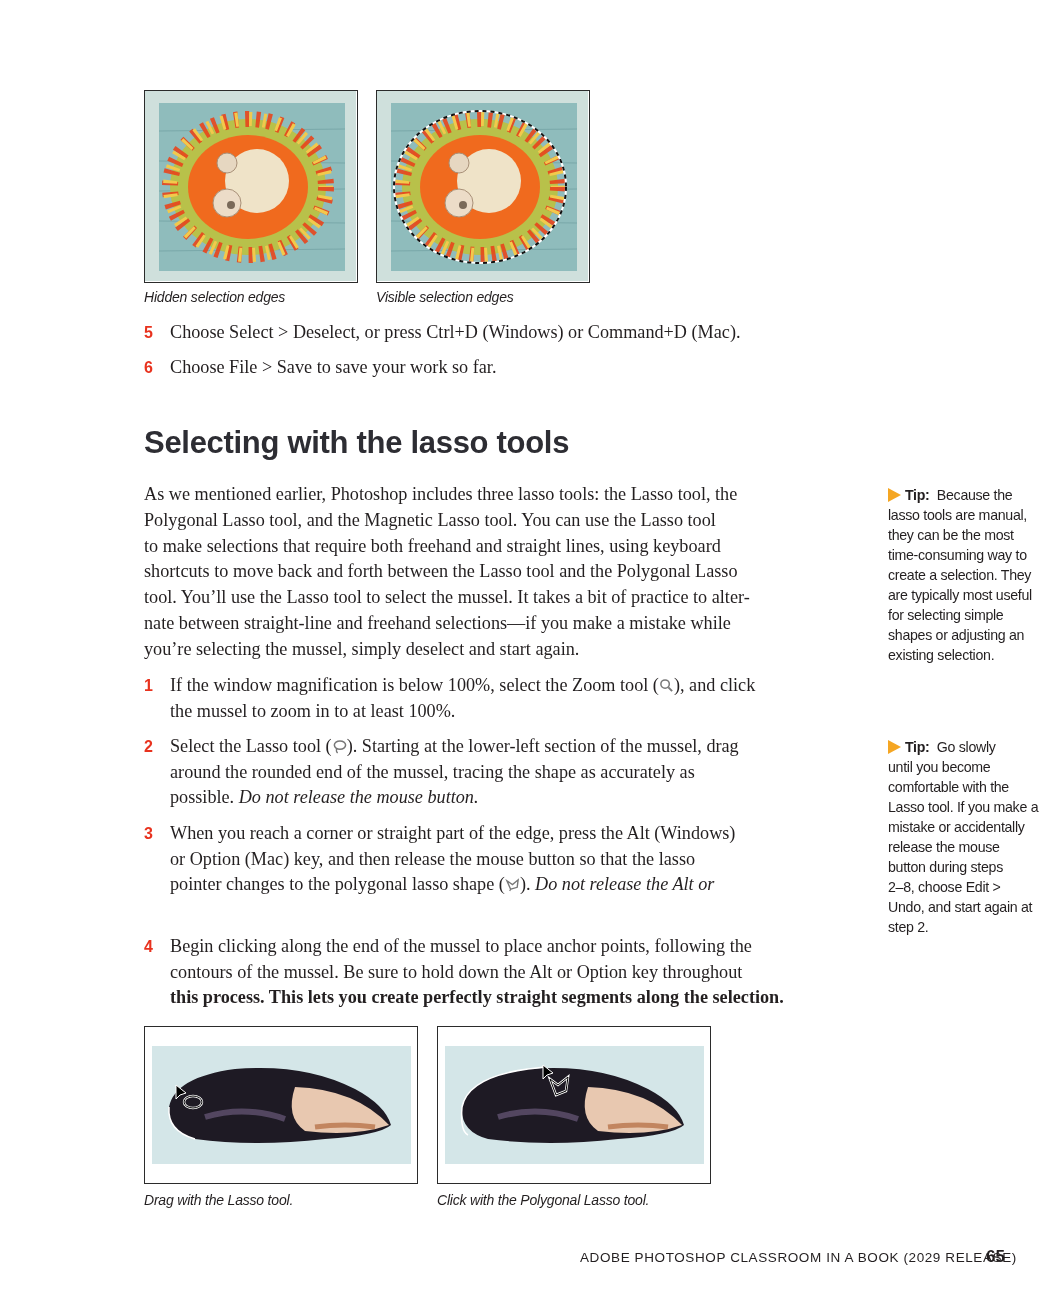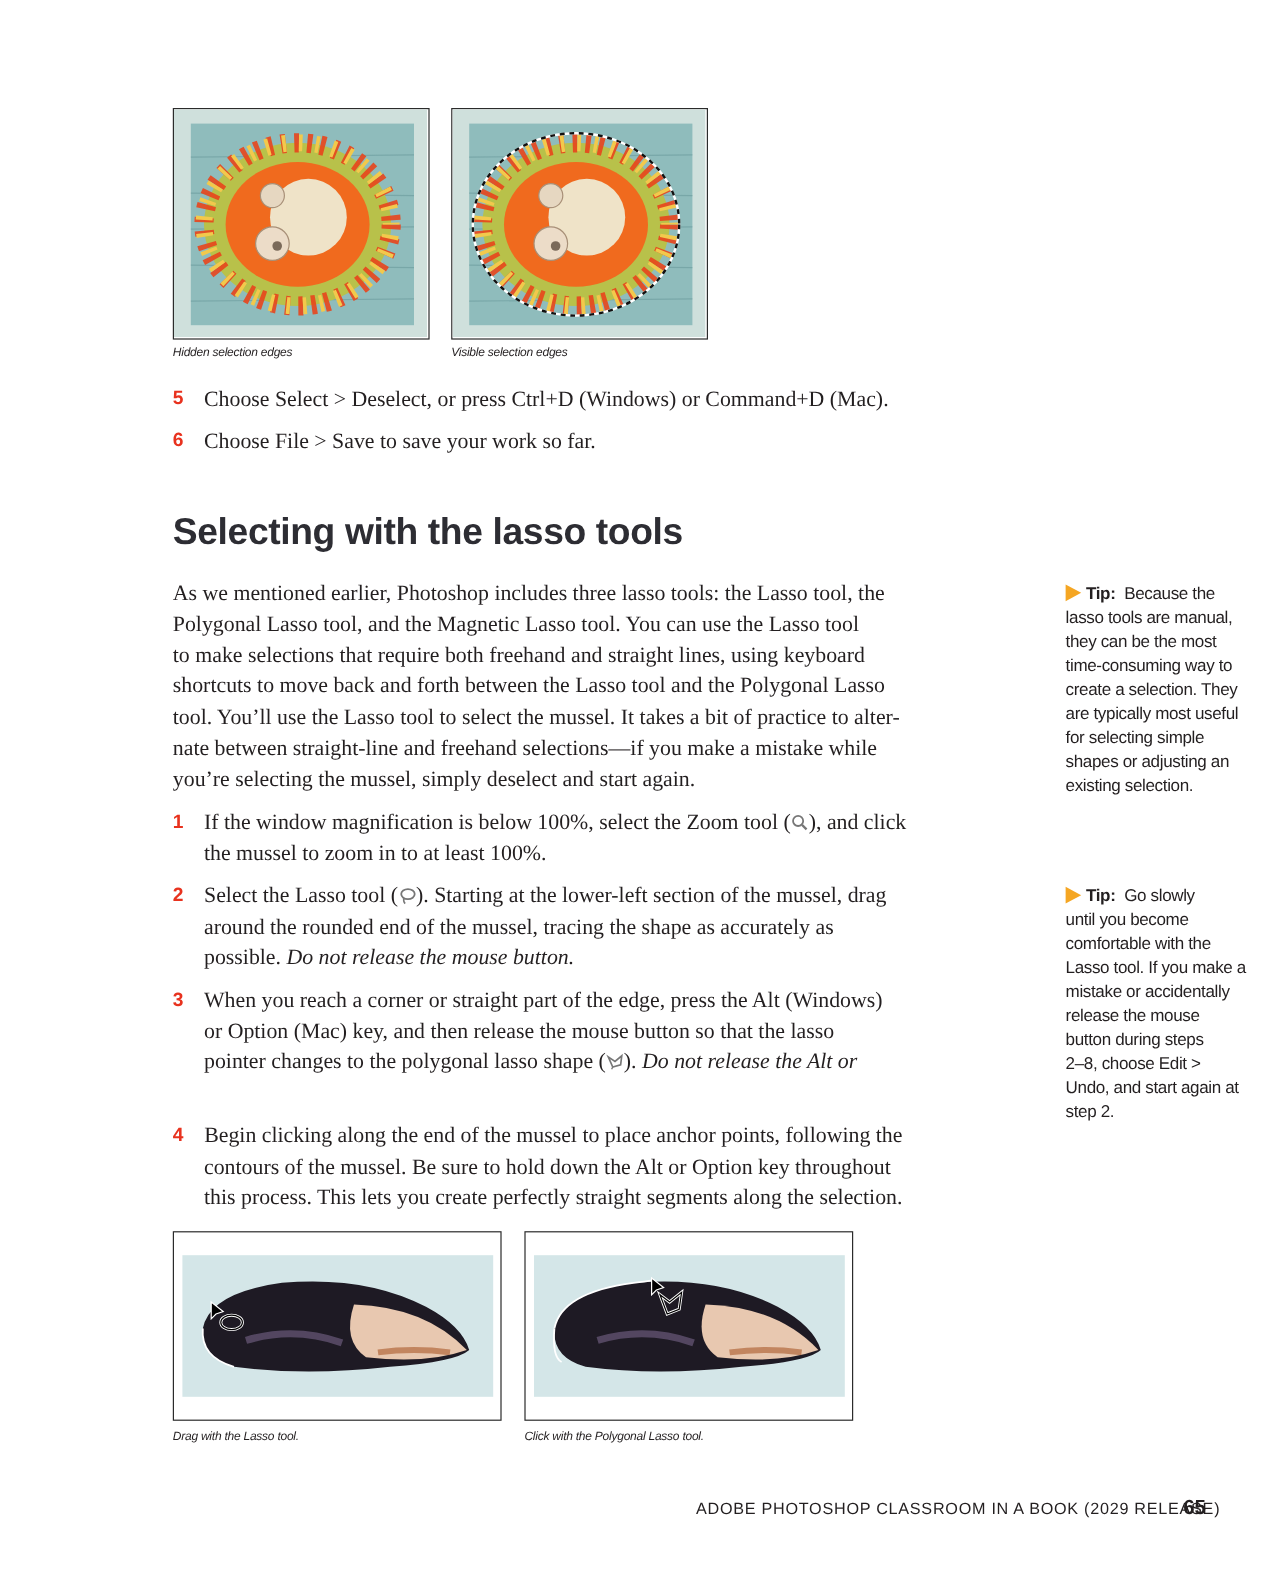--- a/index.html
+++ b/index.html
@@ -1,20 +1,20 @@
 <!DOCTYPE html>
 <html><head>
 <meta charset="utf-8">
 <style>
   * { box-sizing: border-box; margin: 0; padding: 0; }
   html, body { width: 1062px; height: 1314px; background: #ffffff; overflow: hidden; }
   body { position: relative; font-family: "Liberation Serif", serif; color: #231f20; }
 
   .fig { position: absolute; border: 1.5px solid #2b2b2b; overflow: hidden; }
-  .caption { position: absolute; font-family: "Liberation Sans", sans-serif; font-style: italic; font-size: 10px; color: #231f20; letter-spacing: -0.2px; }
+  .caption { position: absolute; font-family: "Liberation Sans", sans-serif; font-style: italic; font-size: 14px; color: #231f20; letter-spacing: -0.2px; }
 
   .step { position: absolute; left: 144px; font-size: 18.2px; line-height: 25.6px; color: #231f20; }
   .step .num { position: absolute; left: 0; top: 0; font-family: "Liberation Sans", sans-serif; font-weight: bold; font-size: 16px; color: #e8321e; }
   .step .txt { display: block; margin-left: 26px; }
   .step em { font-style: italic; }
 
   .heading { position: absolute; left: 144px; top: 425px; font-family: "Liberation Sans", sans-serif; font-weight: bold; font-size: 31px; color: #2d2d33; letter-spacing: -0.3px; }
 
   .body-para { position: absolute; left: 144px; top: 482px; width: 660px; font-size: 18.2px; line-height: 25.8px; color: #231f20; }
   .body-para span { display: block; white-space: nowrap; }
@@ -132,23 +132,23 @@
   <span class="txt" style="white-space:nowrap;">
     <span>pointer changes to the polygonal lasso shape (</span><svg class="icon-inline" viewBox="0 0 16 16">
         <path d="M2 4 L8 8 L14 3 L13 11 L6 13 Z" fill="none" stroke="#777" stroke-width="1.5"></path>
         <path d="M6 13 L5 15" stroke="#777" stroke-width="1.3"></path>
       </svg><span>). </span><em>Do not release the Alt or</em>
   </span>
 </div>
 
 <div class="step" style="top:934px;">
   <span class="num">4</span>
-  <span class="txt" style="white-space:nowrap;text-align:right;">Begin clicking along the end of the mussel to place anchor points, following the</span>
+  <span class="txt" style="white-space:nowrap;">Begin clicking along the end of the mussel to place anchor points, following the</span>
   <span class="txt" style="white-space:nowrap;">contours of the mussel. Be sure to hold down the Alt or Option key throughout</span>
-  <span class="txt" style="white-space:nowrap;">this process. This lets you create perfectly straight segments along the selection.</span>
+  <span class="txt" style="white-space:nowrap;font-weight:bold;">this process. This lets you create perfectly straight segments along the selection.</span>
 </div>
 
 <div class="tip" style="top:485px;">
   <span class="line"><span class="tri"></span><span class="tip-label">Tip:</span>&nbsp; <span>Because the</span></span>
   <span class="line">lasso tools are manual,</span>
   <span class="line">they can be the most</span>
   <span class="line">time-consuming way to</span>
   <span class="line">create a selection. They</span>
   <span class="line">are typically most useful</span>
   <span class="line">for selecting simple</span>

